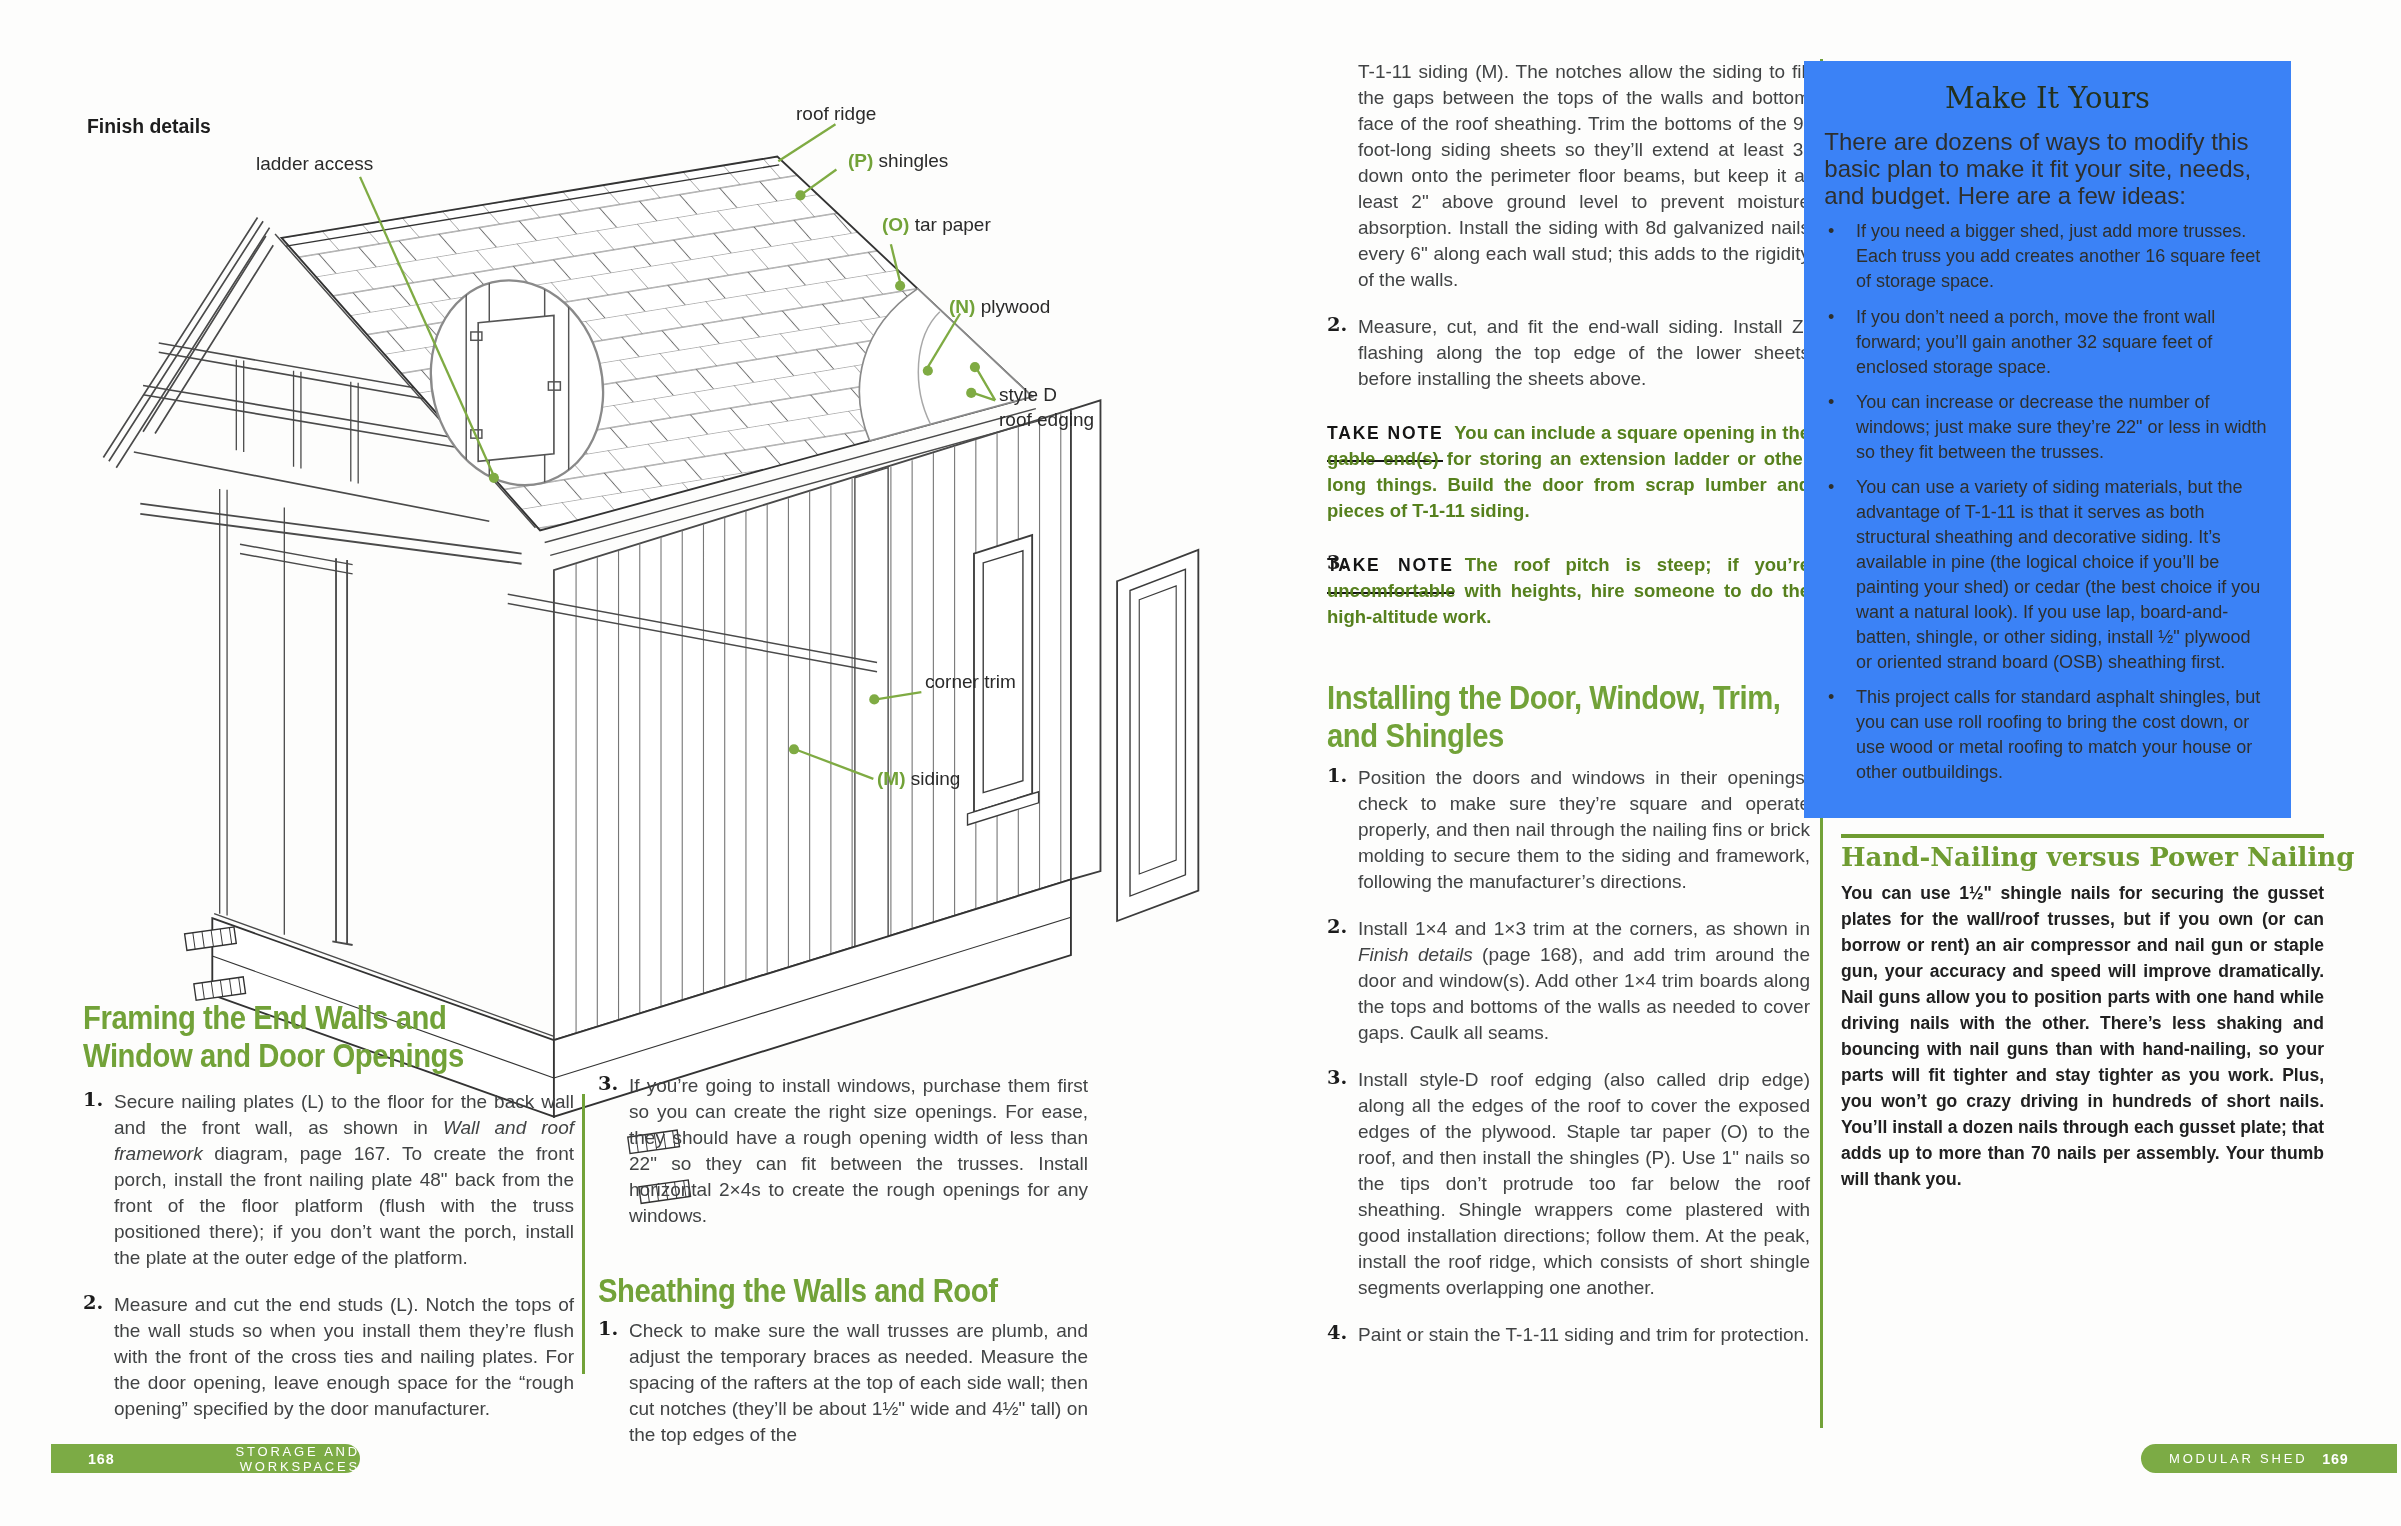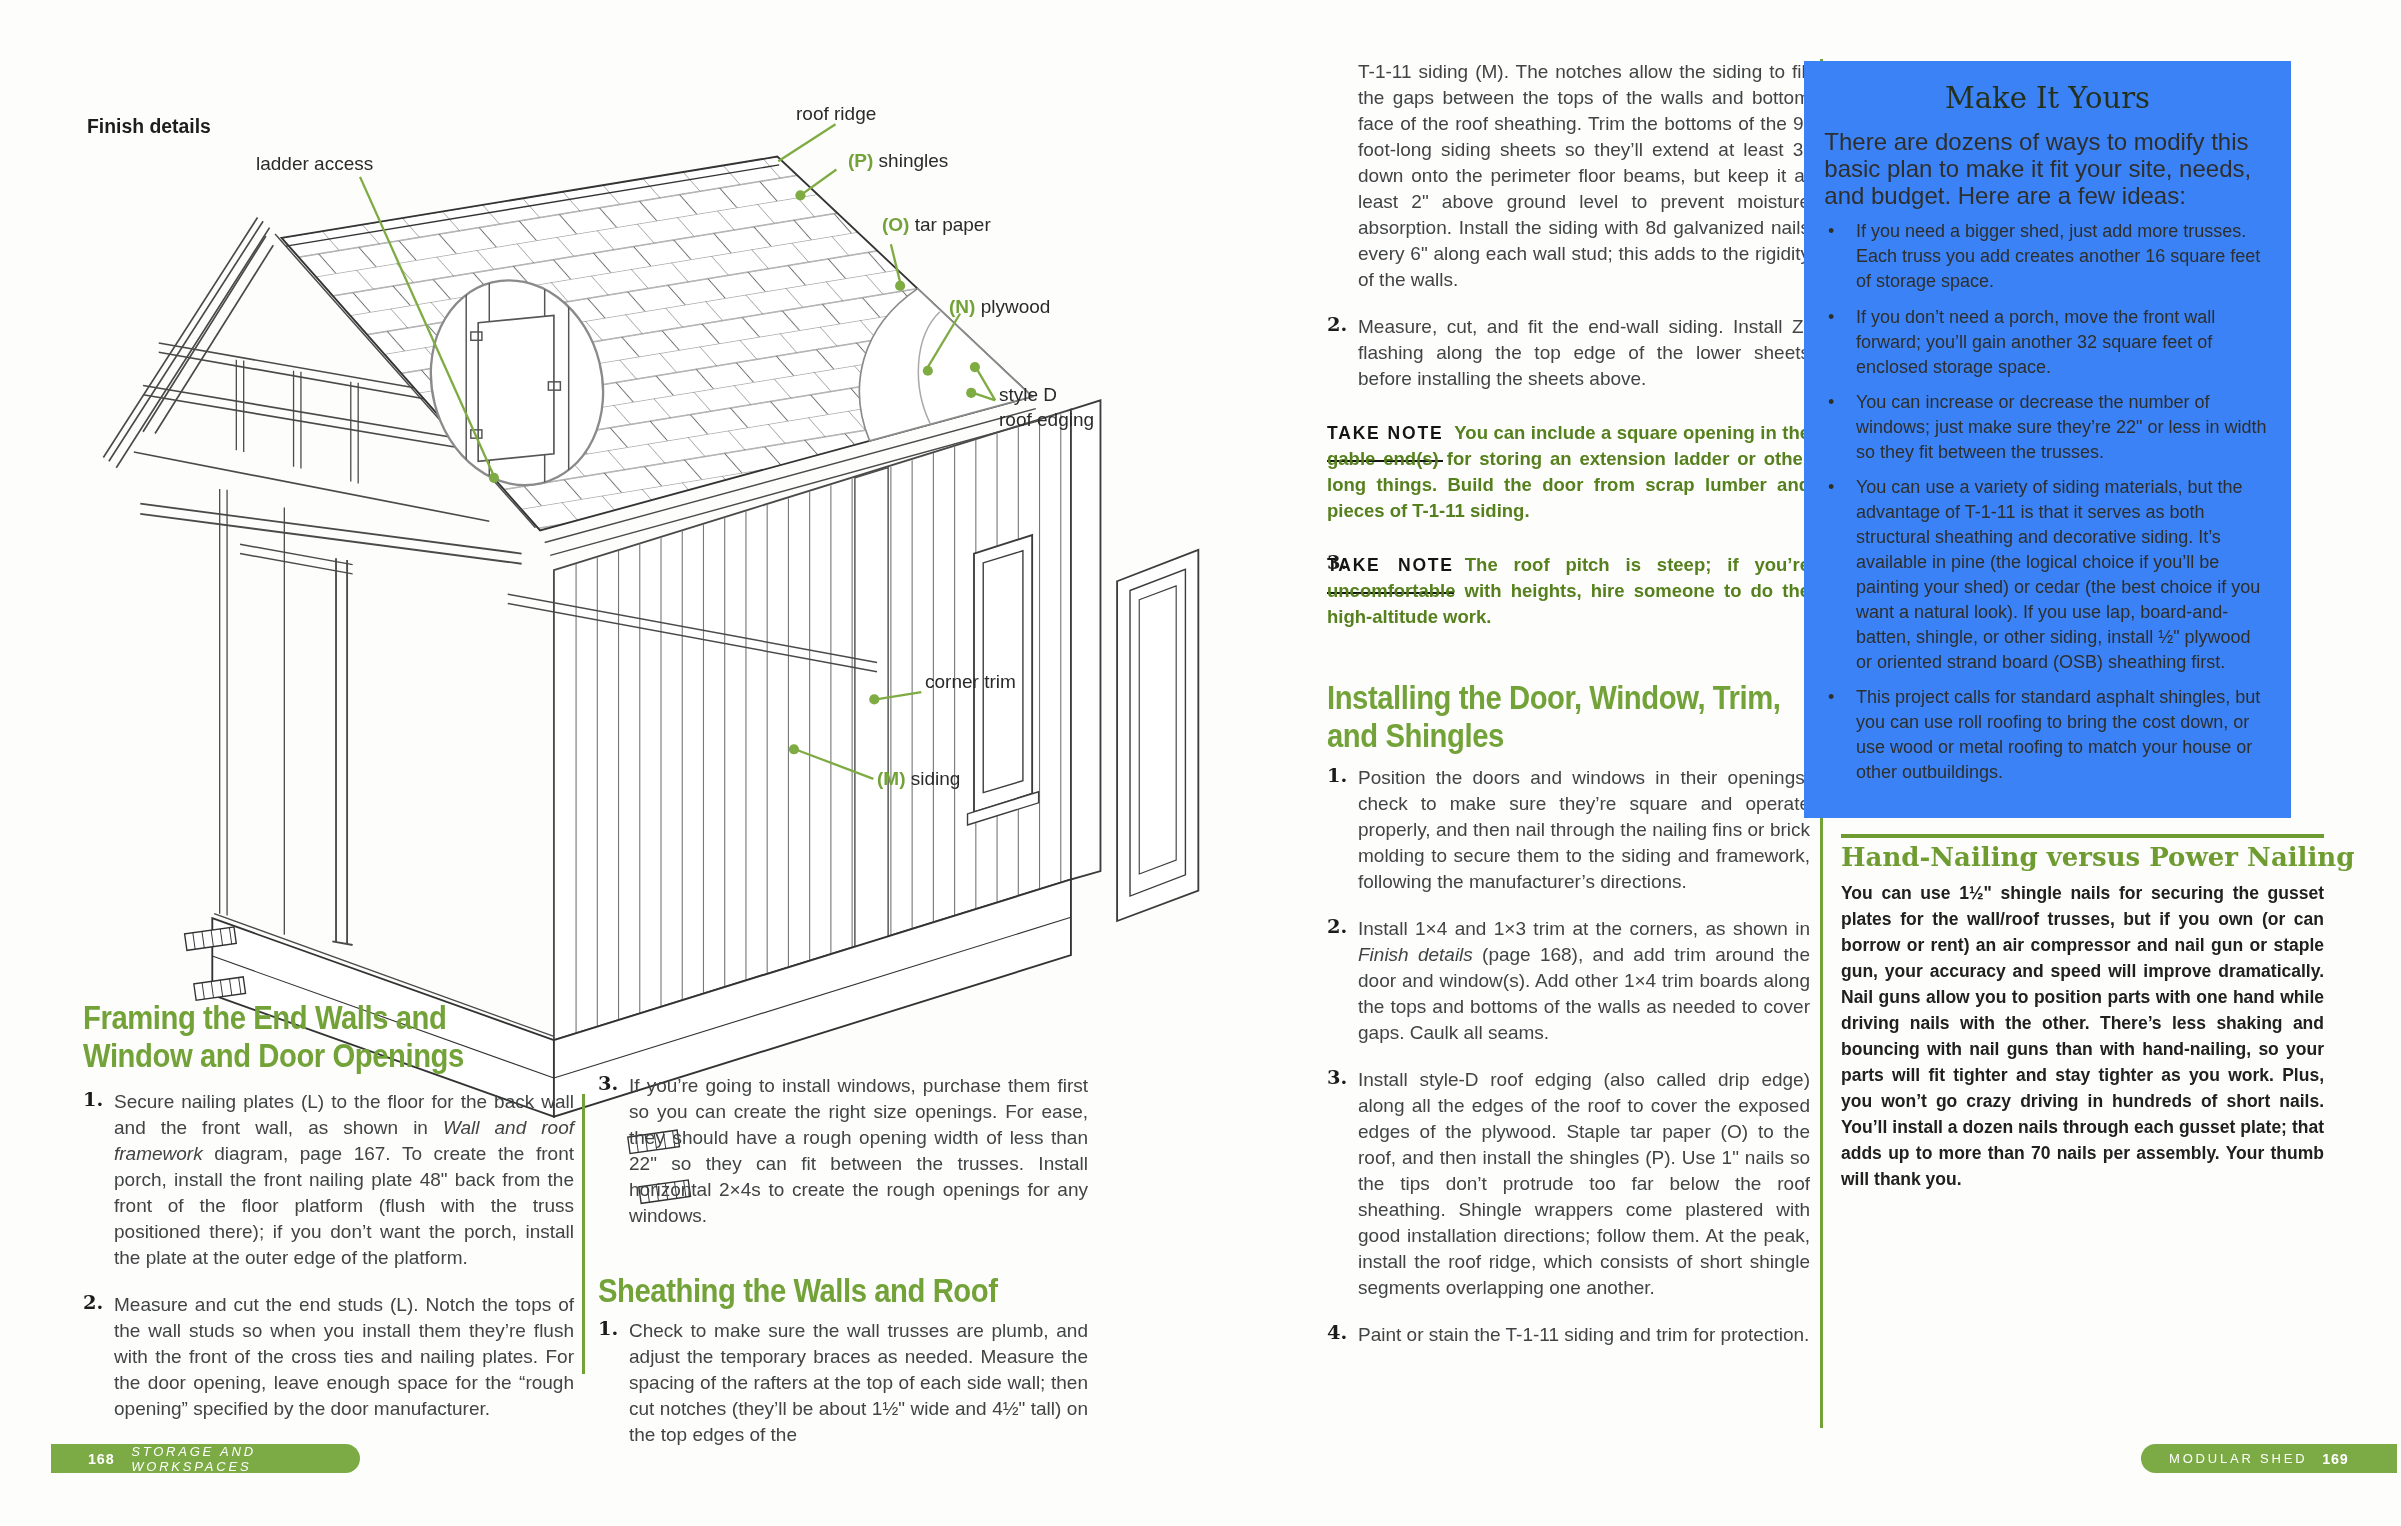--- a/index.html
+++ b/index.html
@@ -30,25 +30,25 @@
   .sb-bullet{display:flex;margin-top:10.2px;font-size:18px;line-height:25px;}
   .sb-bullet .b{width:28px;flex:0 0 28px;padding-left:3.7px;}
   
   .hn{position:absolute;left:1841px;top:834px;width:483px;}
   .hn-rule{height:3.7px;background:#6f9c31;}
   .hn-title{font-family:"DejaVu Serif",serif;font-weight:bold;color:#6f9c31;font-size:26px;margin-top:4.6px;white-space:nowrap;}
   .hn-body{font-weight:bold;font-size:17.5px;line-height:26px;text-align:justify;color:#202020;margin-top:7.4px;}
   
   .footer{position:absolute;top:1444px;height:29px;background:#7cab45;color:#fff;
           display:flex;align-items:center;box-sizing:border-box;}
-  .footer-left{left:51px;width:309px;border-radius:0 14.8px 14.8px 0;padding-left:37px;}
+  .footer-left{left:51px;width:309px;border-radius:0 14.8px 14.8px 0;padding-left:37px;text-align:right;}
   .footer-right{left:2141px;width:256px;border-radius:14.8px 0 0 14.8px;padding-left:28px;}
   .f-num{font-weight:bold;font-size:14.3px;letter-spacing:0.9px;}
   .f-label{font-size:13px;letter-spacing:2.8px;}
-  .footer-left .f-label{margin-left:16.6px;font-style:italic;}
+  .footer-left .f-label{margin-left:16.6px;}
   .footer-right .f-num{margin-left:14.8px;}
 </style>
 </head>
 <body>
 
 <div class="spread">
 
   <svg class="diagram-svg" width="1164" height="1191" viewBox="0 0 1260 1290">
     <defs>
       <pattern id="shingles" width="44" height="56" patternUnits="userSpaceOnUse" patternTransform="matrix(0.987,-0.162,0.662,0.749,245,198)">

